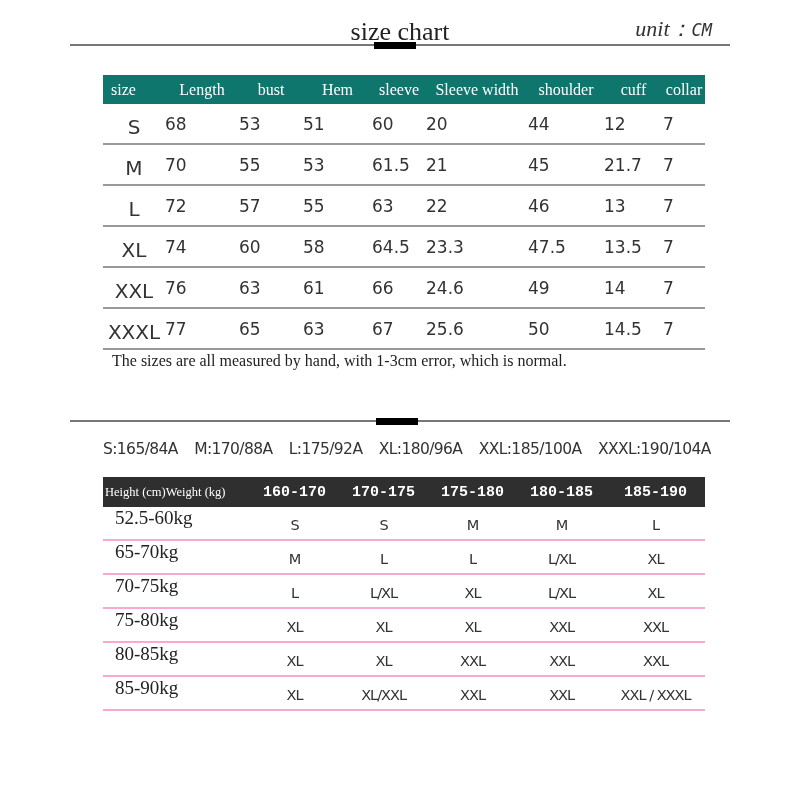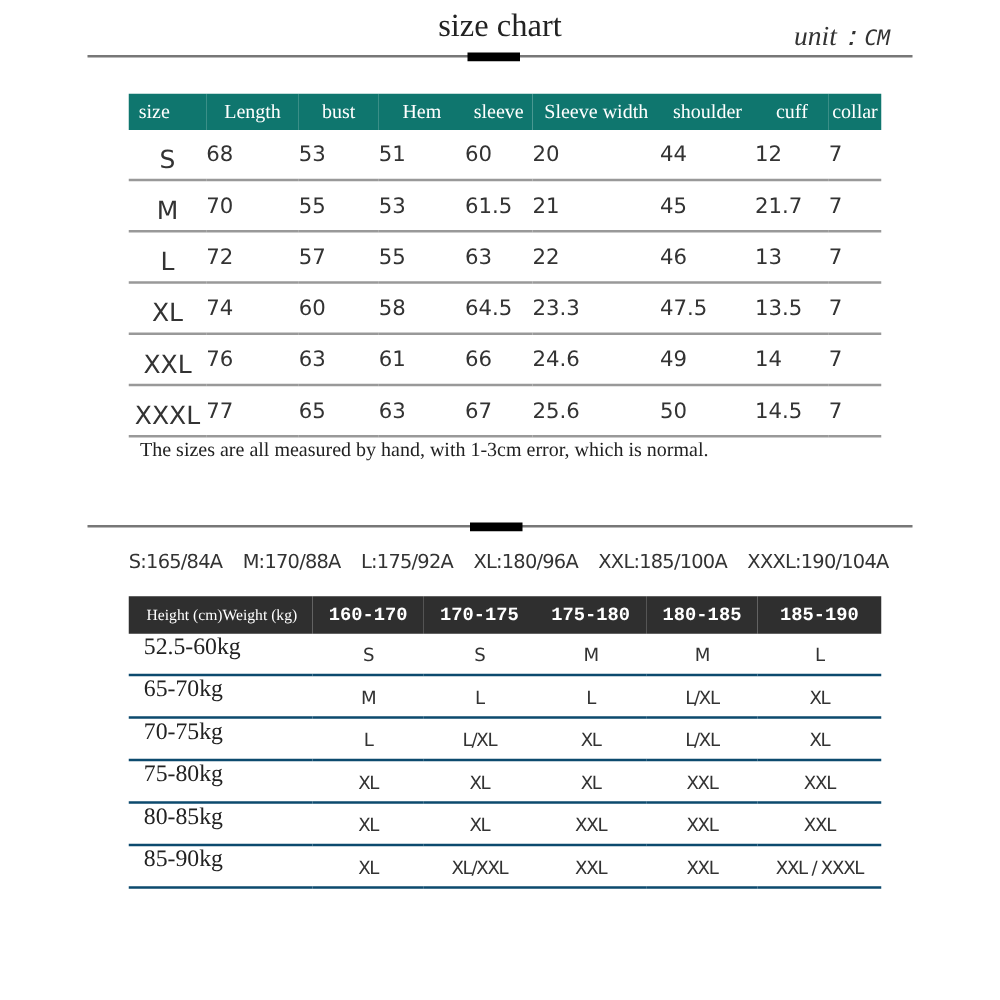--- a/index.html
+++ b/index.html
@@ -1,18 +1,18 @@
 <!DOCTYPE html>
 <html><head>
   <meta charset="utf-8">
   <style>
     html, body { margin: 0; padding: 0; background: #ffffff; }
     body { width: 800px; height: 800px; position: relative; overflow: hidden; color: #222; }
 
-    .title { position: absolute; left: 0; width: 800px; top: 6px; text-align: center;
+    .title { position: absolute; left: 0; width: 800px; top: 17px; text-align: center;
       font-family: "Liberation Serif", serif; font-size: 26px; color: #222; }
     .unit { position: absolute; right: 88px; top: 14px; font-family: "Liberation Serif", serif; font-size: 22px; color: #333; font-style: italic; }
     .unit .cm { font-family: "DejaVu Sans Mono", monospace; font-size: 17px; }
 
     .hr { position: absolute; left: 70px; width: 660px; height: 2px; background: #777; }
     .hr-mark { position: absolute; width: 42px; height: 7px; background: #000; }
 
     table { border-collapse: collapse; position: absolute; }
     .t1 { left: 103px; top: 75px; width: 602px; }
     .t1 th { background: #0f766e; color: #fff; font-family: "Liberation Serif", serif; font-weight: normal;
@@ -24,22 +24,22 @@
 
     .note { position: absolute; left: 112px; top: 352px; font-family: "Liberation Serif", serif; font-size: 16px; color: #222; }
 
     .sizes { position: absolute; left: 103px; top: 440px; font-family: "DejaVu Sans", sans-serif; font-size: 15.5px;
       color: #333; letter-spacing: -0.6px; white-space: nowrap; }
     .sizes span { margin-right: 12px; text-align: center; }
 
     .t2 { left: 103px; top: 477px; width: 602px; }
     .t2 th { background: #2f2f2f; color: #fff; height: 30px; padding: 0; text-align: center;
       font-family: Liberation Mono, monospace; font-weight: bold; font-size: 15px; white-space: nowrap; }
-    .t2 th.corner { font-family: "Liberation Serif", serif; font-weight: normal; font-size: 12.5px; text-align: center; padding-left: 2px; width: 145px; }
-    .t2 td { height: 28px; border-bottom: 2px solid #0c4a6e; padding: 0; text-align: center;
+    .t2 th.corner { font-family: "Liberation Serif", serif; font-weight: normal; font-size: 12.5px; text-align: left; padding-left: 2px; width: 145px; }
+    .t2 td { height: 28px; border-bottom: 2px solid #f9a8d4; padding: 0; text-align: center;
       font-family: "DejaVu Sans", sans-serif; font-size: 14.5px; color: #333; letter-spacing: -1px; padding-top: 4px; }
     .t2 td.w { font-family: "Liberation Serif", serif; font-size: 19px; text-align: left; padding-left: 12px; padding-top: 0; vertical-align: top; letter-spacing: 0; color: #222; }
   </style>
 </head>
 <body>
 
 <div class="title">size chart</div>
 <div class="unit"><span>unit：</span><span class="cm">CM</span></div>
 <div class="hr" style="top:44px"></div>
 <div class="hr-mark" style="left:374px; top:42px"></div>

